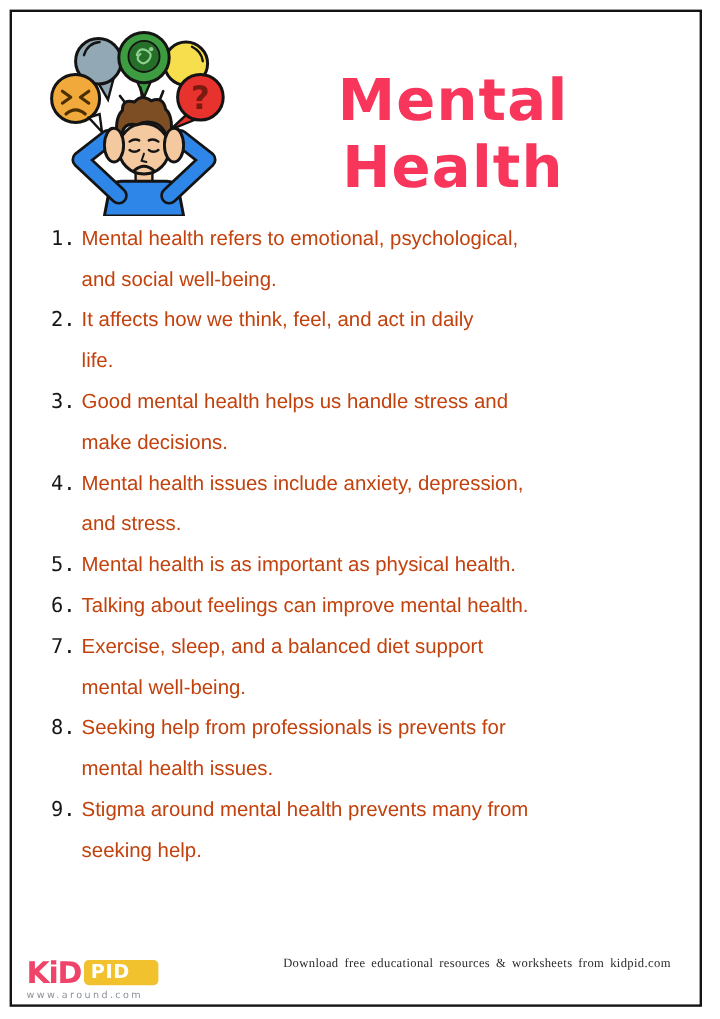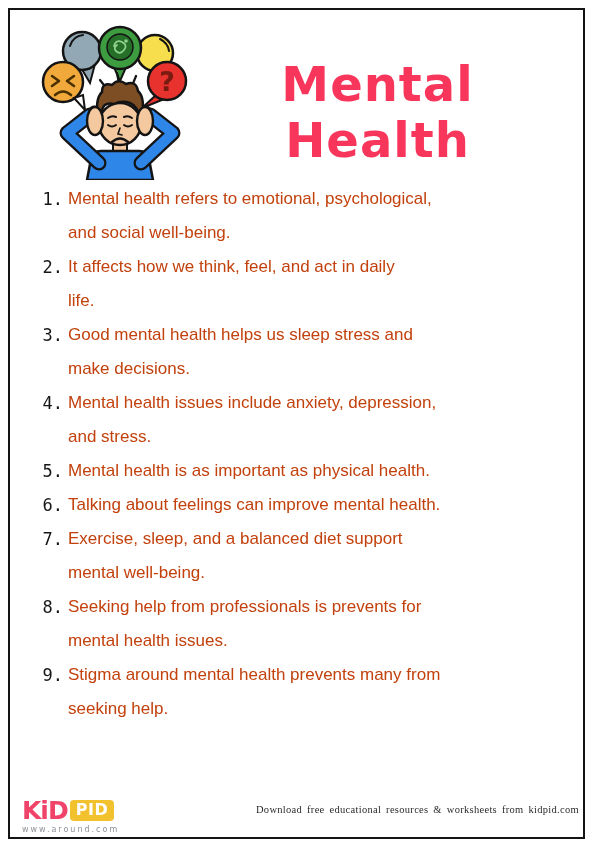--- a/index.html
+++ b/index.html
@@ -37,33 +37,33 @@
     font-size:17px; line-height:34px; color:#161616;
   }
   .pointer-list .txt {
     flex:1 1 auto; white-space:pre-line;
     font-family:Liberation Sans, sans-serif;
     font-size:17px; line-height:34px; color:#c2410c;
   }
 
   
   .footer {
-    position:absolute; left:12px; right:4px; bottom:3px;
-    display:flex; justify-content:space-between; align-items:flex-end;
+    position:absolute; left:12px; right:24px; bottom:3px;
+    display:flex; justify-content:space-between; 
   }
   .logo-block { line-height:1; }
   .logo-row { display:flex; align-items:center; }
   .logo-kid {
     font-family:"DejaVu Sans", sans-serif; font-weight:bold;
     font-size:25px; letter-spacing:-1px; color:#F0436A;
   }
   .logo-pid {
     margin-left:2px; background:#F2C12E; color:#ffffff;
     font-family:"DejaVu Sans", sans-serif; font-weight:bold;
-    font-size:16px; padding:2px 6px 3px 6px; border-radius:4px;
+    font-size:16px; padding:2px 24px 3px 6px; border-radius:4px;
     letter-spacing:0.5px;
   }
   .logo-url {
     margin-top:3px; font-size:8px; letter-spacing:2px; color:#8d9297;
     font-family:"DejaVu Sans", sans-serif;
   }
   .tagline {
     font-family:"Liberation Serif", serif;
     font-size:10.5px; color:#2b2b2b; word-spacing:2px; letter-spacing:0.3px;
     margin-bottom:19px;
@@ -157,21 +157,21 @@
         <span class="txt">Mental health refers to emotional, psychological,
 and social well-being.</span>
       </li>
       <li>
         <span class="num">2.</span>
         <span class="txt">It affects how we think, feel, and act in daily
 life.</span>
       </li>
       <li>
         <span class="num">3.</span>
-        <span class="txt">Good mental health helps us sleep stress and
+        <span class="txt">Good mental health helps us handle stress and
 make decisions.</span>
       </li>
       <li>
         <span class="num">4.</span>
         <span class="txt">Mental health issues include anxiety, depression,
 and stress.</span>
       </li>
       <li>
         <span class="num">5.</span>
         <span class="txt">Mental health is as important as physical health.</span>

